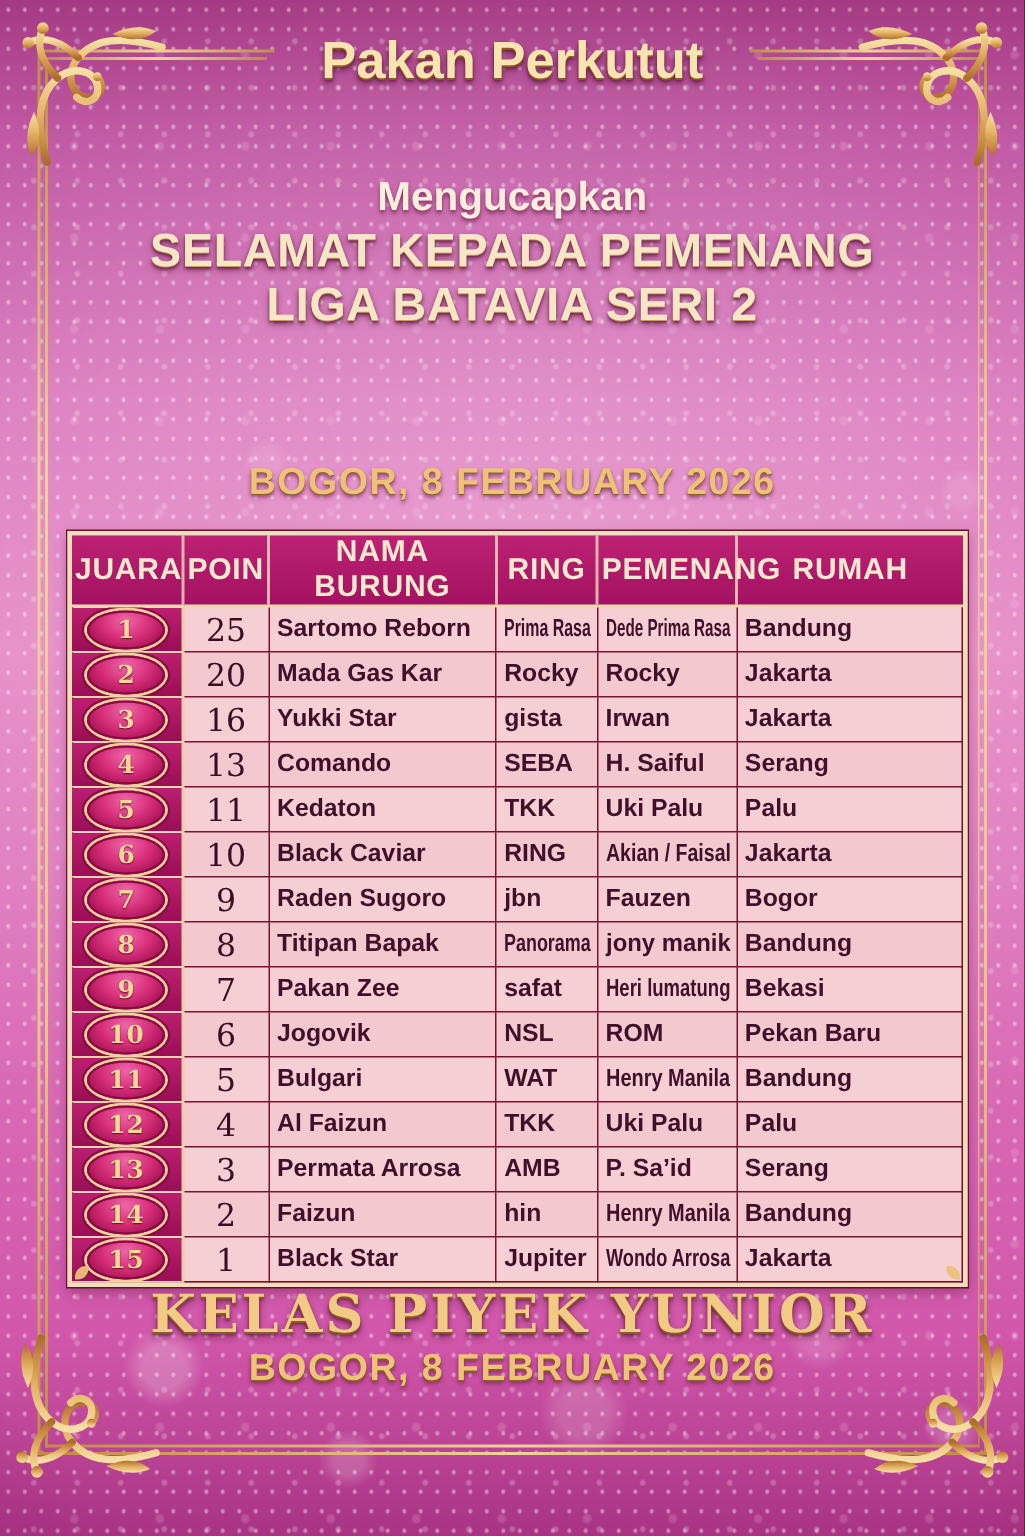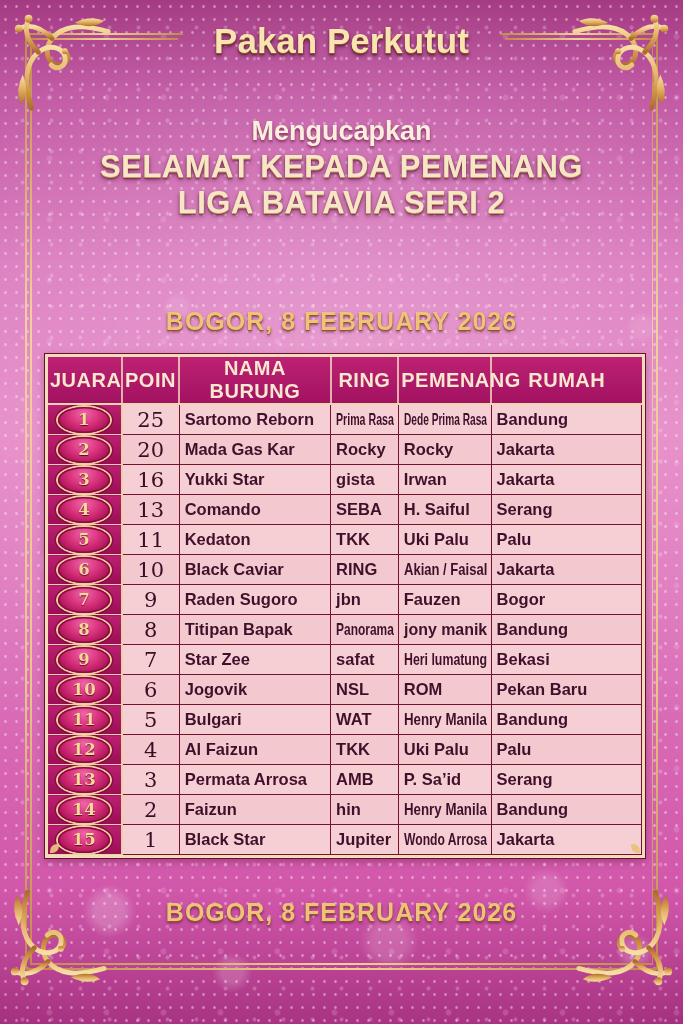--- a/index.html
+++ b/index.html
@@ -271,21 +271,21 @@
       <td class="td-poin"><span class="fit">8</span></td>
       <td class="td-nama"><span class="fit">Titipan Bapak</span></td>
       <td class="td-ring"><span class="fit" style="transform: scaleX(0.725);">Panorama</span></td>
       <td class="td-pemilik"><span class="fit" style="transform: scaleX(0.965);">jony manik</span></td>
       <td class="td-rumah"><span class="fit">Bandung</span></td>
     </tr>
 
     <tr>
       <td class="td-juara"><span class="badge">9</span></td>
       <td class="td-poin"><span class="fit">7</span></td>
-      <td class="td-nama"><span class="fit">Star Zee</span></td>
+      <td class="td-nama"><span class="fit">Pakan Zee</span></td>
       <td class="td-ring"><span class="fit">safat</span></td>
       <td class="td-pemilik"><span class="fit" style="transform: scaleX(0.748);">Heri lumatung</span></td>
       <td class="td-rumah"><span class="fit">Bekasi</span></td>
     </tr>
 
     <tr>
       <td class="td-juara"><span class="badge">10</span></td>
       <td class="td-poin"><span class="fit">6</span></td>
       <td class="td-nama"><span class="fit">Jogovik</span></td>
       <td class="td-ring"><span class="fit">NSL</span></td>
@@ -334,15 +334,16 @@
       <td class="td-poin"><span class="fit">1</span></td>
       <td class="td-nama"><span class="fit">Black Star</span></td>
       <td class="td-ring"><span class="fit">Jupiter</span></td>
       <td class="td-pemilik"><span class="fit" style="transform: scaleX(0.735);">Wondo Arrosa</span></td>
       <td class="td-rumah"><span class="fit">Jakarta</span></td>
     </tr>
   </tbody>
     </table>
   </div>
 
+  <div class="ct footer-class">KELAS PIYEK YUNIOR</div>
   <div class="ct footer-date">BOGOR, 8 FEBRUARY 2026</div>
 
 </div>
 
 </body></html>

